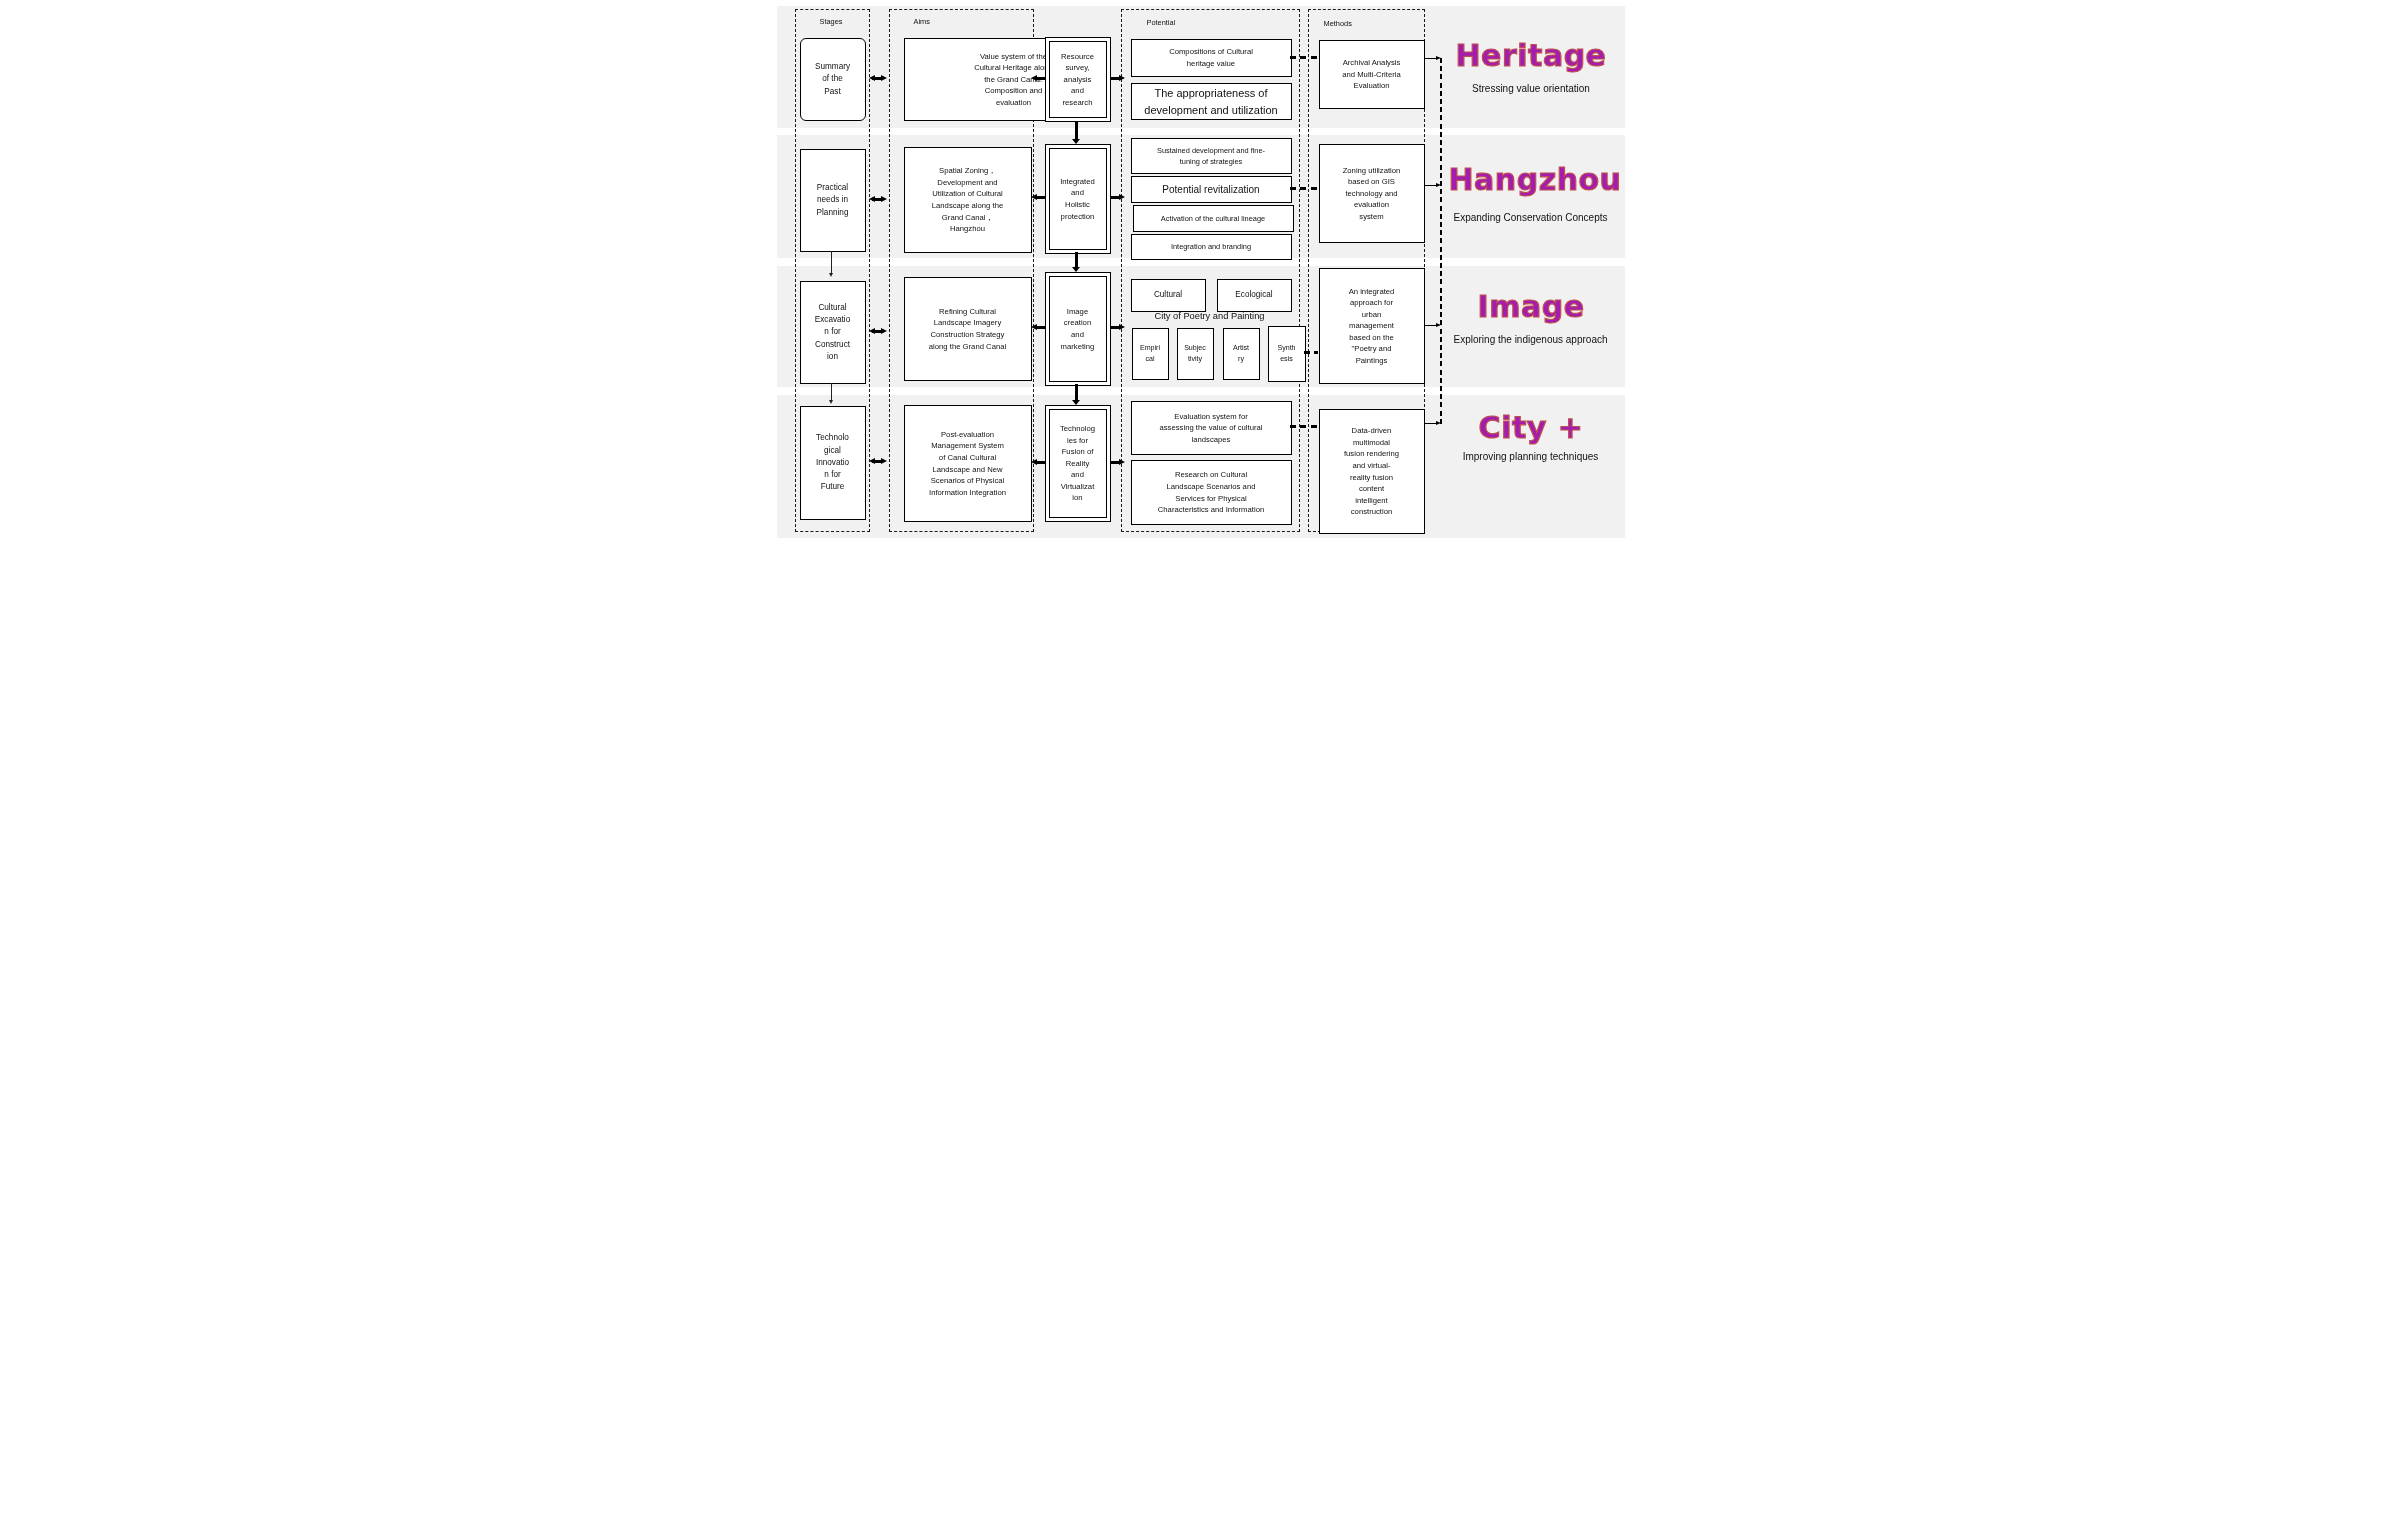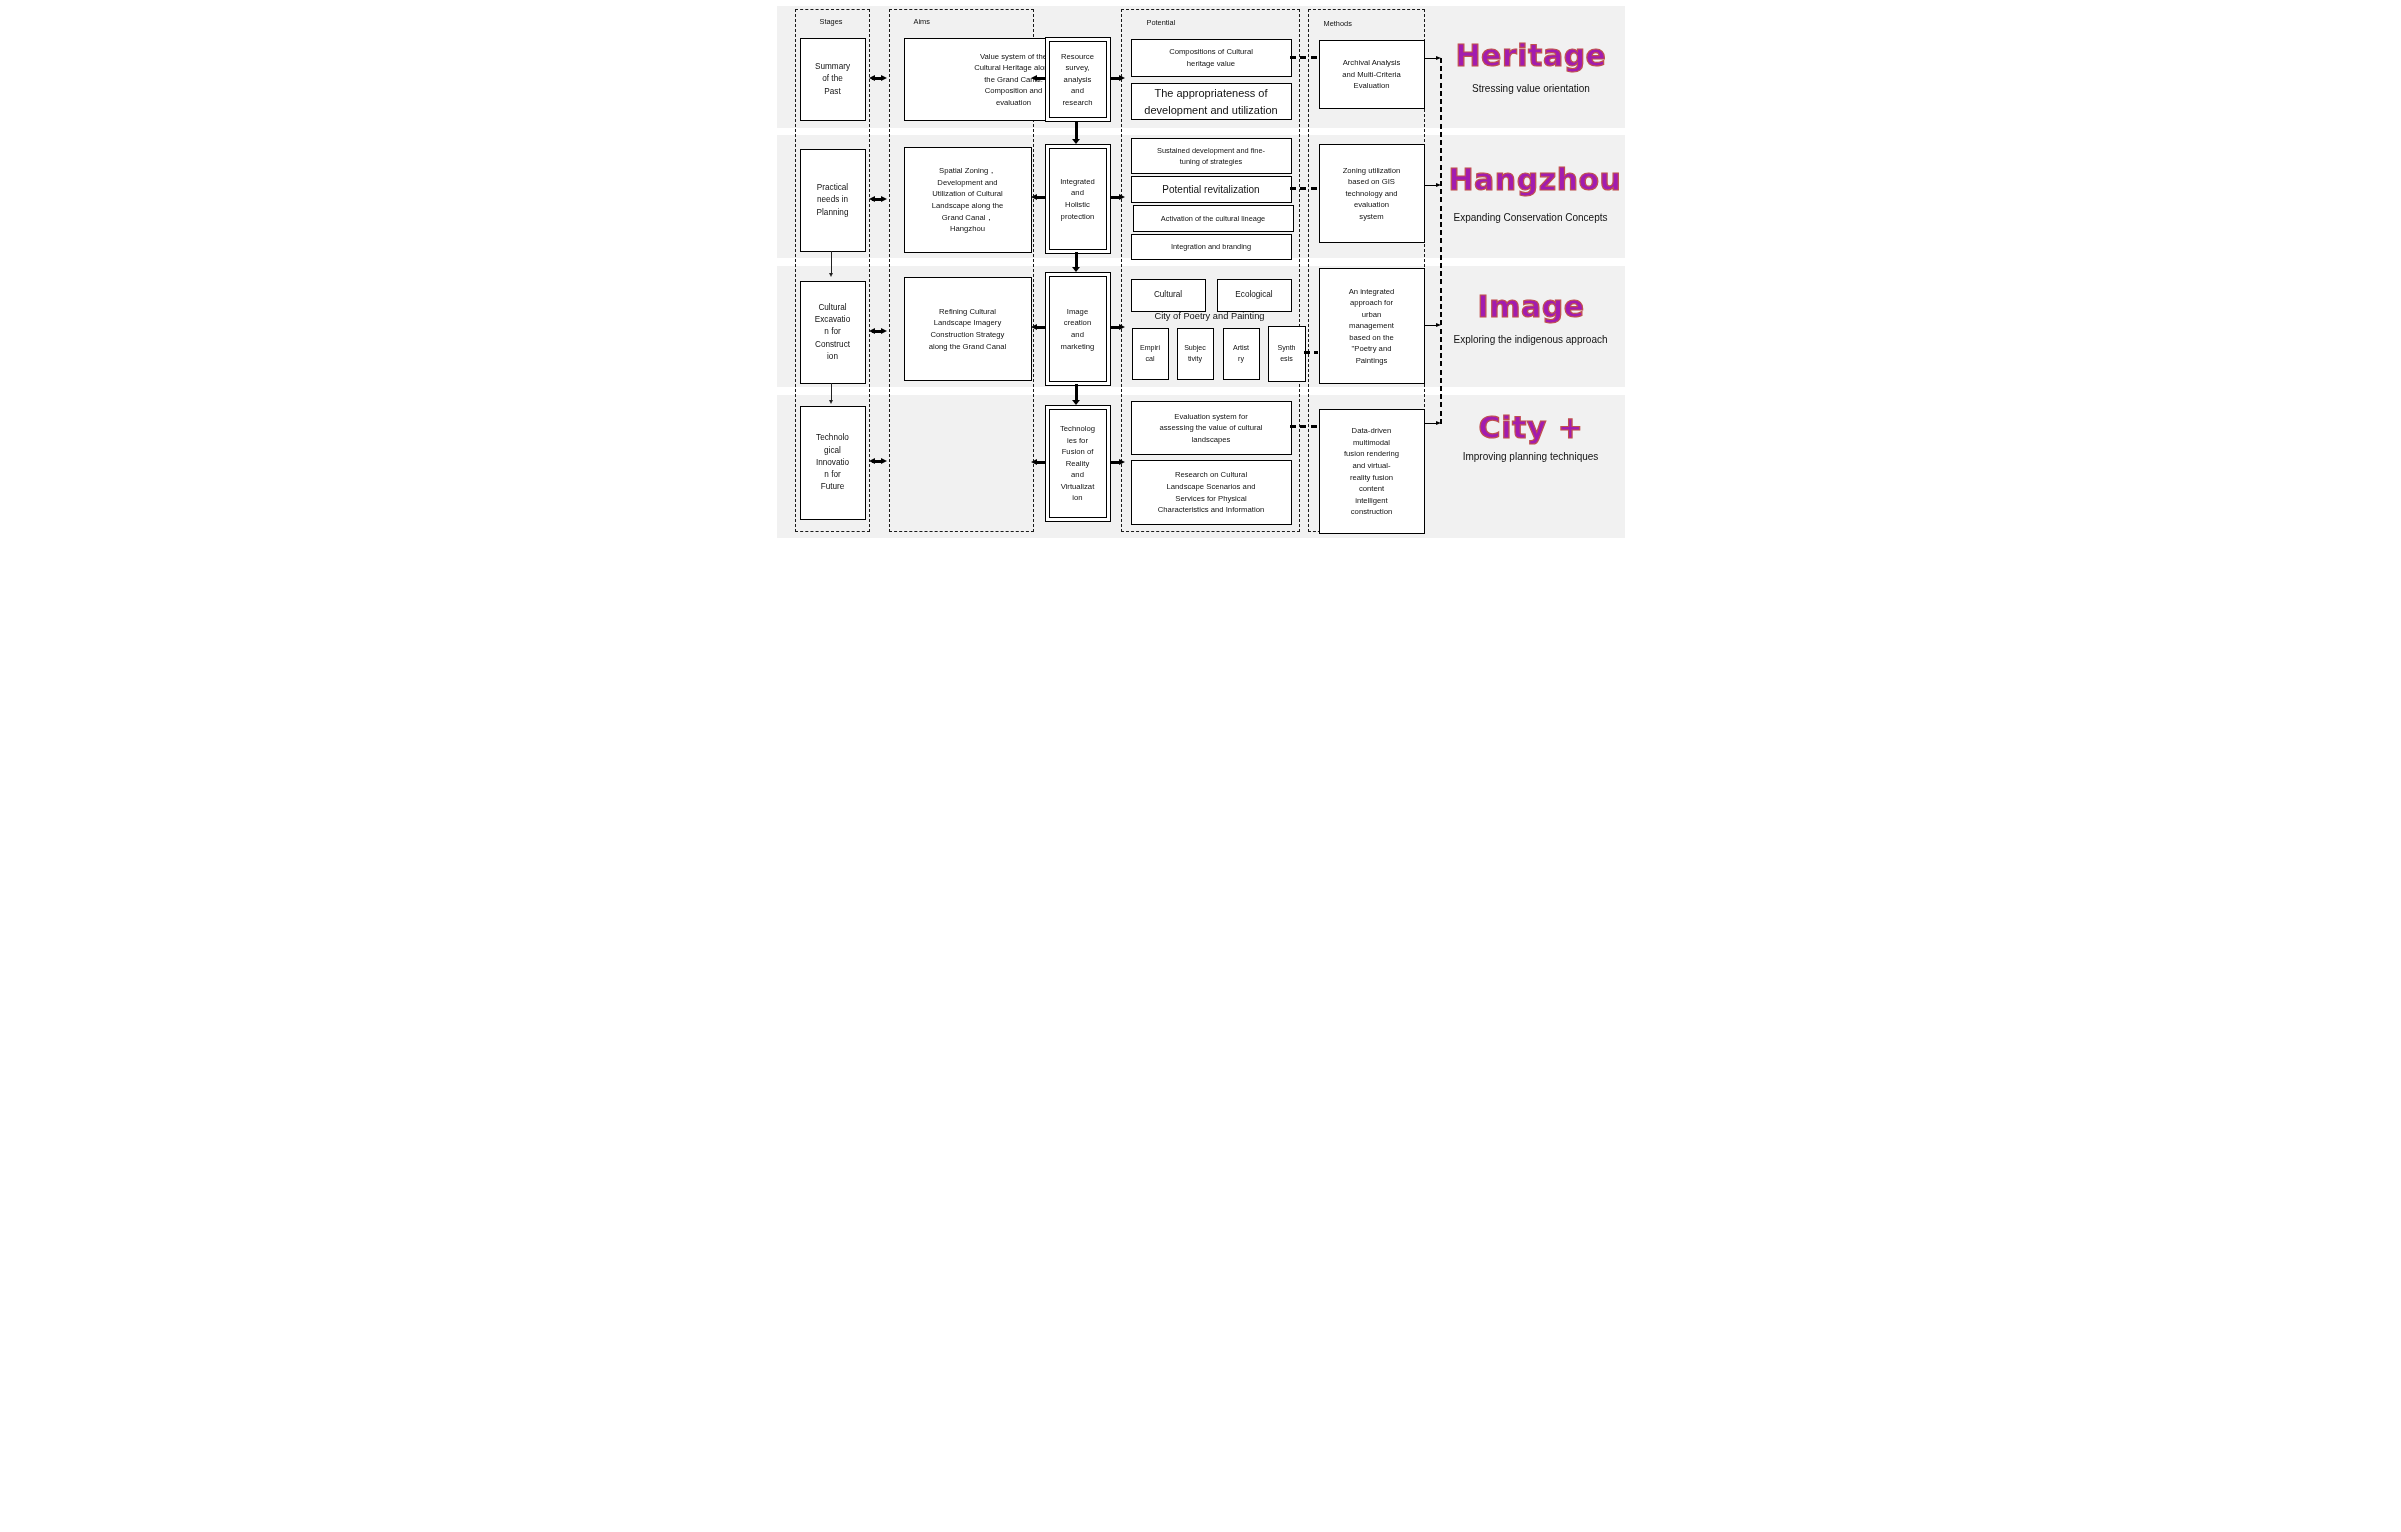--- a/index.html
+++ b/index.html
@@ -59,21 +59,21 @@
   <div class="container" style="left:18px;top:8.8px;width:73px;height:521px;"></div>
   <div class="container" style="left:112px;top:8.8px;width:143px;height:521px;"></div>
   <div class="container" style="left:344px;top:8.8px;width:177px;height:521px;"></div>
   <div class="container" style="left:531px;top:8.8px;width:115px;height:521px;"></div>
 
   <div class="colhead" style="left:18px;top:16.5px;width:73px;text-align:center;">Stages</div>
   <div class="colhead" style="left:137px;top:16.5px;">Aims</div>
   <div class="colhead" style="left:370px;top:17.6px;">Potential</div>
   <div class="colhead" style="left:547px;top:18.7px;">Methods</div>
 
-  <div class="box" style="left:23px;top:38px;width:64px;height:81px;font-size:8.2px;">Summary
+  <div class="box" style="left:23px;top:38px;width:64px;height:81px;font-size:8.2px;border-radius:6px;">Summary
 of the
 Past</div>
   <div class="box" style="left:23px;top:149px;width:64px;height:101px;font-size:8.2px;">Practical
 needs in
 Planning</div>
   <div class="box" style="left:23px;top:281px;width:64px;height:101px;font-size:8.2px;">Cultural
 Excavatio
 n for
 Construct
 ion</div>
@@ -121,20 +121,26 @@
   <div class="box" style="left:127px;top:147px;width:126px;height:104px;font-size:7.7px;">Spatial Zoning，
 Development and
 Utilization of Cultural
 Landscape along the
 Grand Canal，
 Hangzhou</div>
   <div class="box" style="left:127px;top:277px;width:126px;height:102px;font-size:7.7px;">Refining Cultural
 Landscape Imagery
 Construction Strategy
 along the Grand Canal</div>
+  <div class="box" style="left:127px;top:405px;width:126px;height:115px;font-size:7.7px;">Post-evaluation
+Management System
+of Canal Cultural
+Landscape and New
+Scenarios of Physical
+Information Integration</div>
 
   <div class="box dbox" style="left:268px;top:37px;width:64px;height:83px;font-size:7.7px;">Resource
 survey,
 analysis
 and
 research</div>
   <div class="box dbox" style="left:268px;top:144px;width:64px;height:108px;font-size:7.7px;">Integrated
 and
 Holistic
 protection</div>

